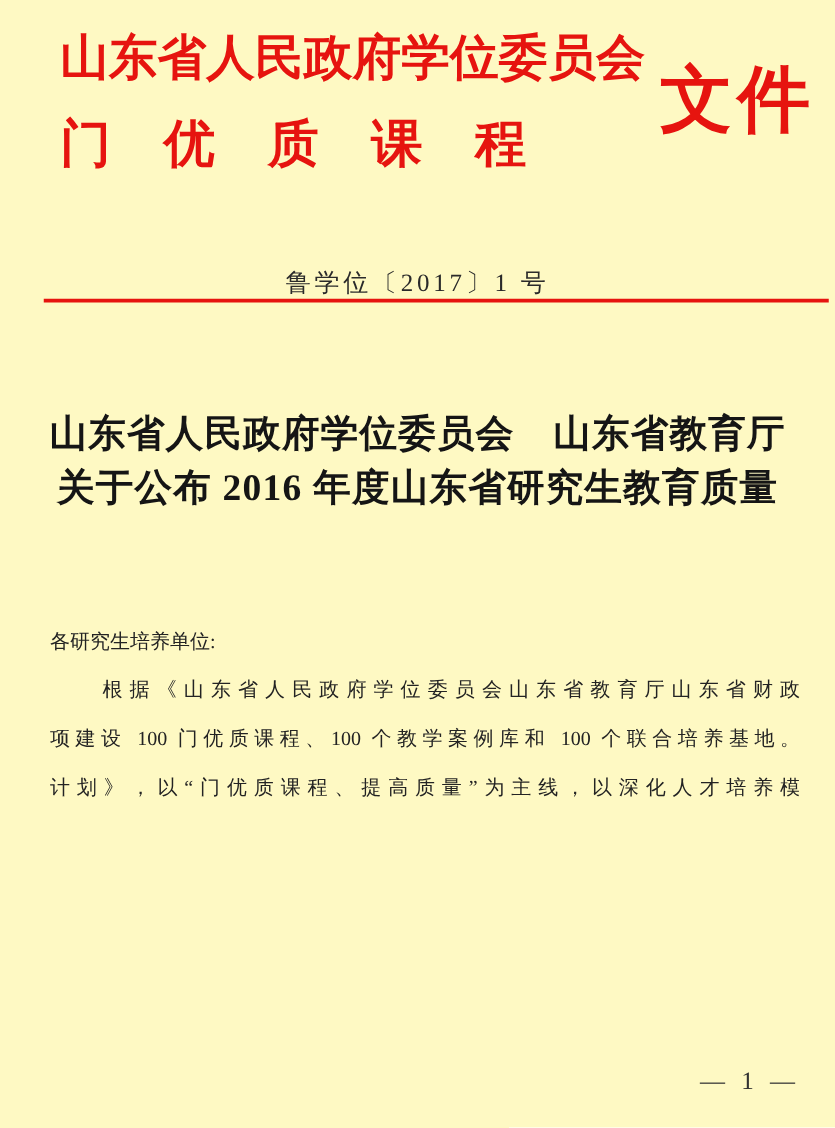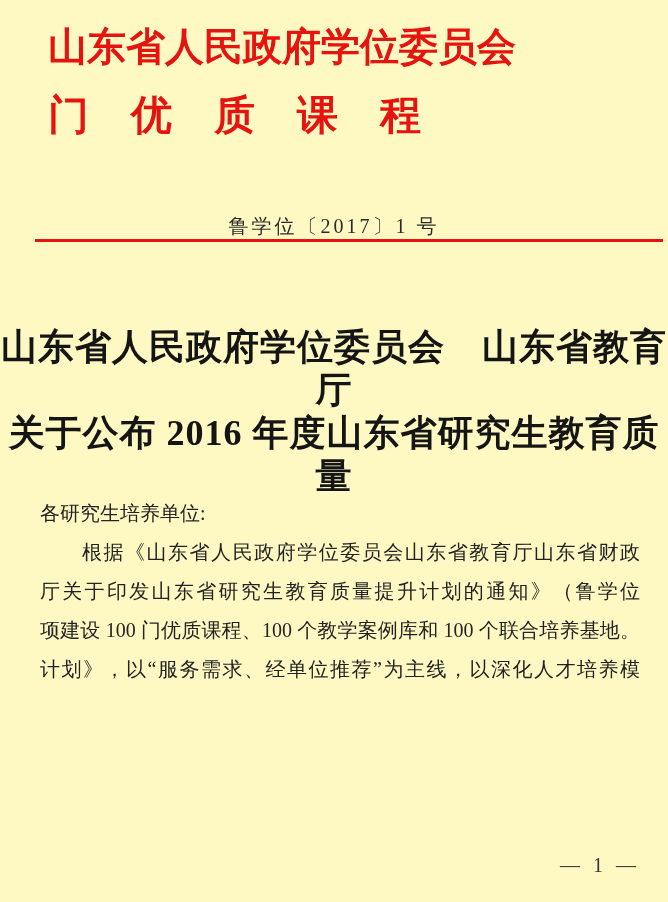--- a/index.html
+++ b/index.html
@@ -33,28 +33,28 @@
     text-align:center; font-size:20px; color:#2a2a2a; letter-spacing:3px;margin-top:23px;
   }
   
   .red-rule {
     position:absolute; top:239px; left:35px; width:628px; height:3px;
     background:var(--accent,#e6140f);
   }
   
   .title {
     position:absolute; top:326px; left:0; right:0; margin:0;
-    text-align:center; font-size:36px; font-weight:bold; color:#151515;
+    text-align:center; font-size:30px; font-weight:bold; color:#151515;
     line-height:43px; letter-spacing:1px;
   }
   .title-line { display:block; }
   
   .body-text {
     position:absolute; top:494px; left:40px; width:600px;
-    font-size:20px; color:#232323; line-height:39px;
+    font-size:16px; color:#232323; line-height:39px;
   }
   .body-line {
     text-align:justify; text-align-last:justify; height:39px;
     white-space:normal; overflow:visible;
   }
   .body-line.plain { text-align:left; text-align-last:left; }
   .body-line.indent { text-indent:42px; }
   
   .page-number {
     position:absolute; top:854px; right:28px;
@@ -64,34 +64,34 @@
 </head>
 <body>
 
 <div class="page">
 
   <header class="letterhead">
     <div class="agency-block">
       <div class="agency-line1">山东省人民政府学位委员会</div>
       <div class="agency-line2">门优质课程</div>
     </div>
+    <div class="doc-type">文件</div>
   </header>
 
   <div class="doc-number">鲁学位〔2017〕1 号</div>
 
   <div class="red-rule"></div>
 
   <h1 class="title">
     <span class="title-line">山东省人民政府学位委员会　山东省教育厅</span>
     <span class="title-line">关于公布 2016 年度山东省研究生教育质量</span>
   </h1>
 
   <div class="body-text">
     <div class="body-line plain">各研究生培养单位:</div>
     <div class="body-line indent">根据《山东省人民政府学位委员会山东省教育厅山东省财政</div>
-    <div class="body-line">厅关于印发山东省研究生教育质量提升计划的通知》（鲁学位</div>
     <div class="body-line">项建设 100 门优质课程、100 个教学案例库和 100 个联合培养基地。</div>
-    <div class="body-line">计划》，以“服务需求、经单位推荐”为主线，以深化人才培养模</div>
+    <div class="body-line">计划》，以“门优质课程、提高质量”为主线，以深化人才培养模</div>
   </div>
 
   <div class="page-number">— 1 —</div>
 
 </div>
 
 </body></html>

